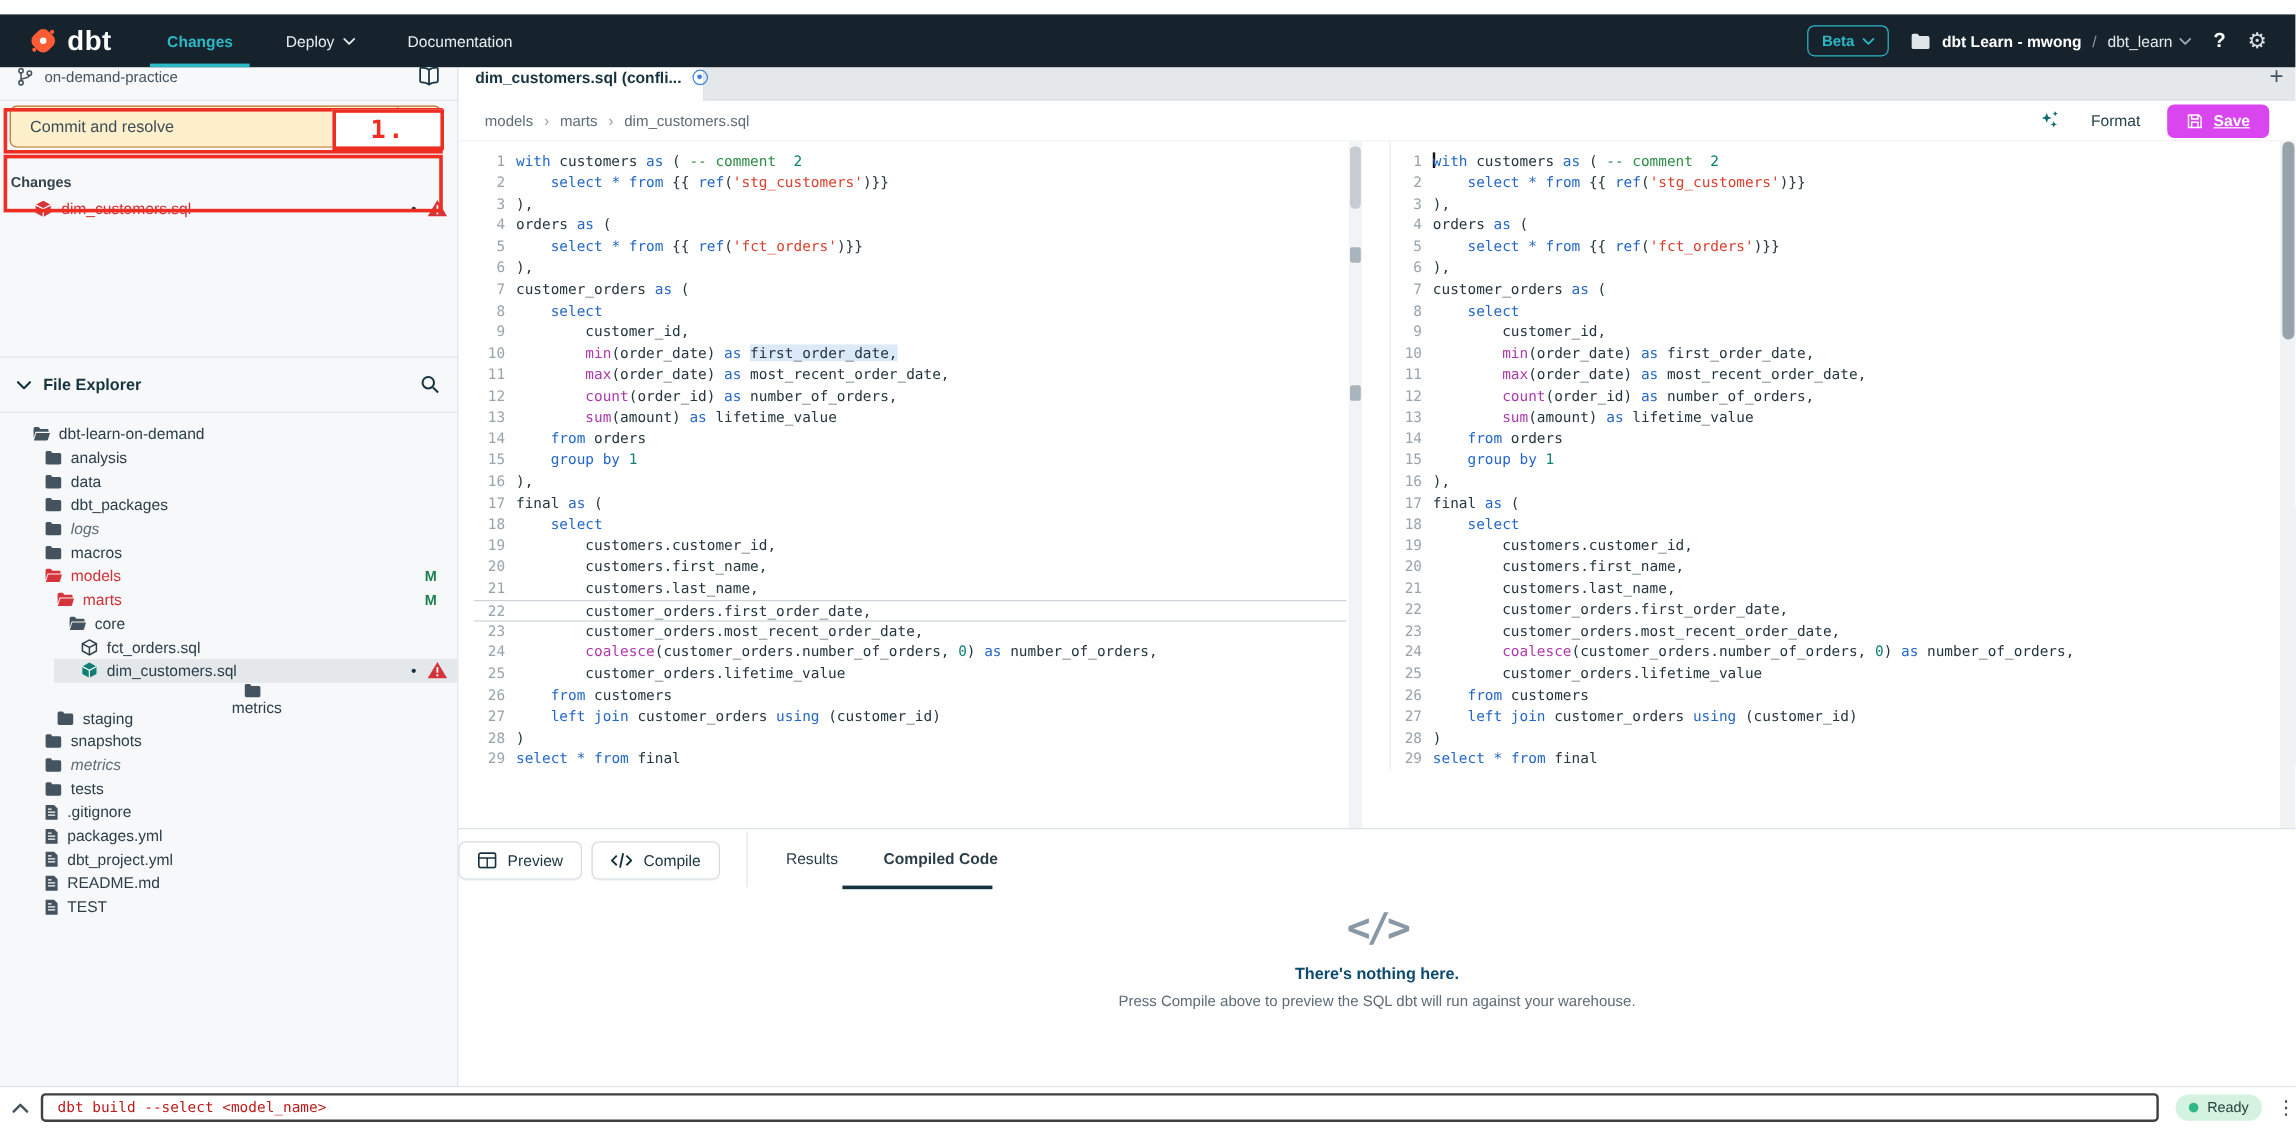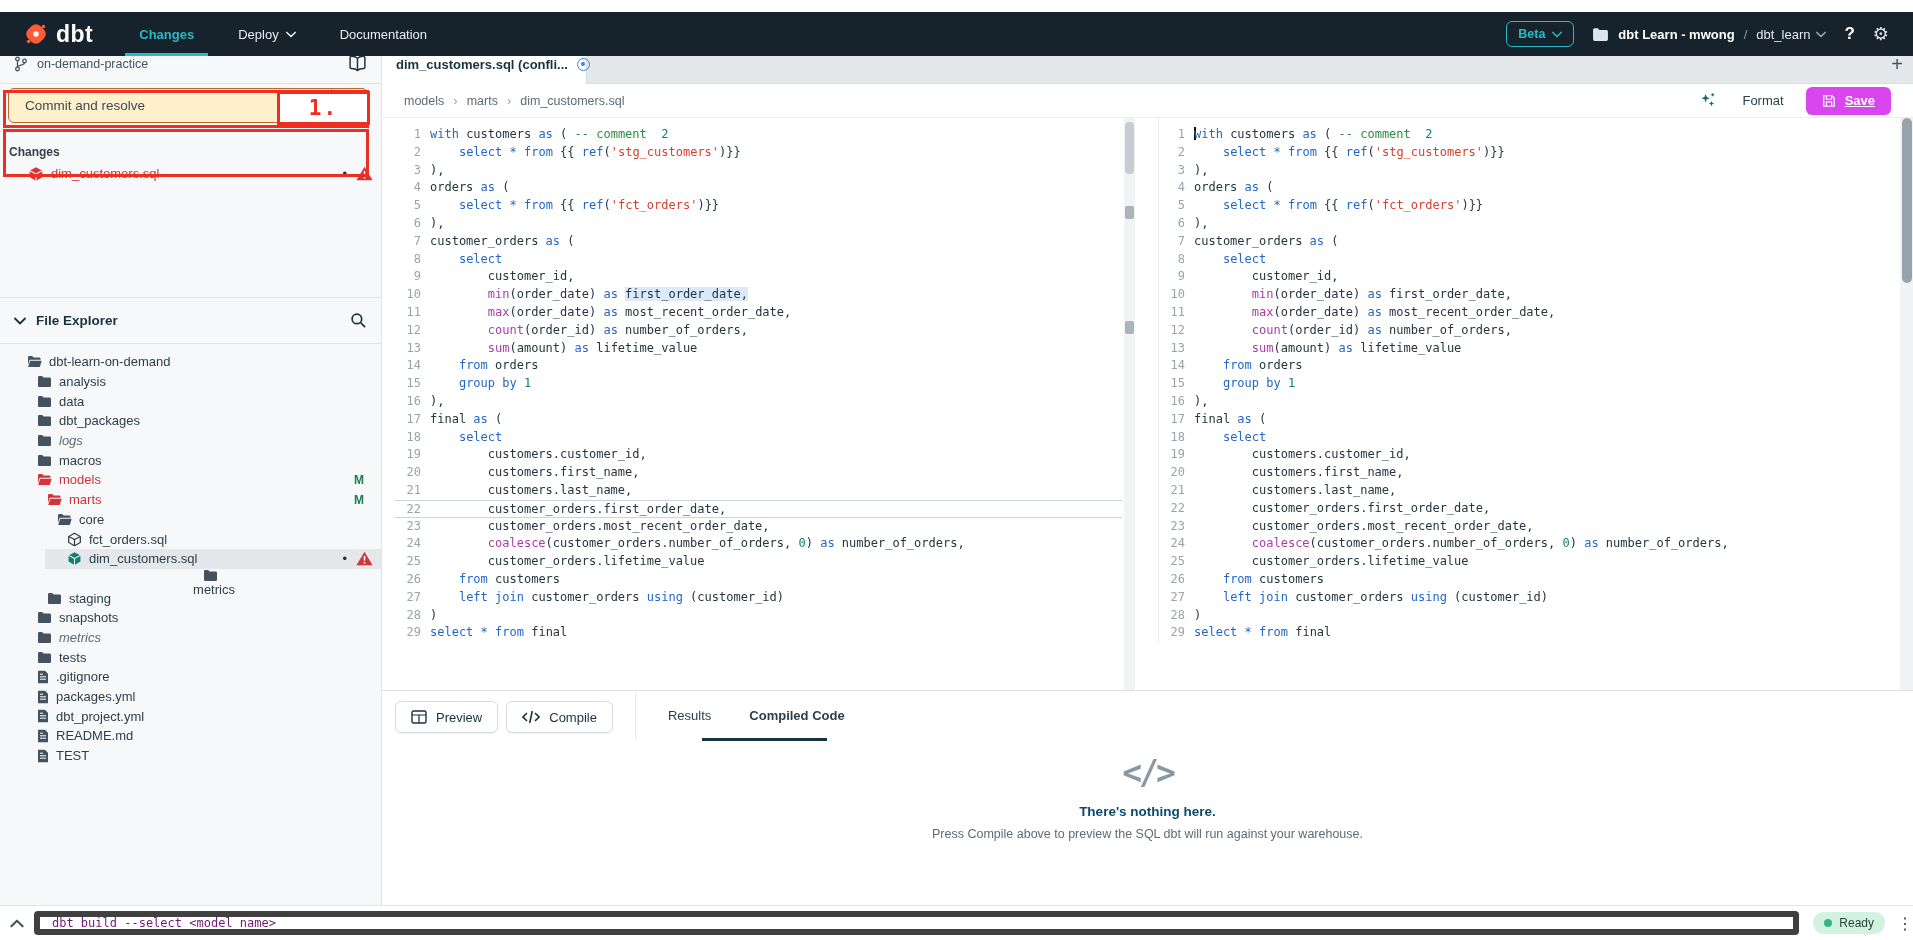--- a/index.html
+++ b/index.html
@@ -89,36 +89,36 @@
   .vsl-thumb { position:absolute; left:1px; top:4px; width:9px; height:52px; background:#c6ccd2; border-radius:4px; }
   .vsl-mark1 { position:absolute; left:1px; top:88px; width:9px; height:13px; background:#aab4bc; border-radius:2px; }
   .vsl-mark2 { position:absolute; left:1px; top:203px; width:9px; height:13px; background:#aab4bc; border-radius:2px; }
   .vscroll-right { position:absolute; left:1518px; top:0; width:13px; height:572px; background:#f0f2f3; }
   .vsr-thumb { position:absolute; left:1.5px; top:0; width:10px; height:165px; background:#97a2ab; border-radius:5px; }
 
   
   .bottom-panel { position:absolute; left:382px; top:690px; width:1531px; height:215px; background:#fff; border-top:1px solid #dde1e5; }
   .bp-header { height:50px; display:flex; align-items:flex-start; position:relative; }
   .bp-btn { margin-top:10px; height:32px; background:#fff; border:1px solid #d6dbdf; border-radius:6px; display:flex; align-items:center; gap:9px; padding:0 15px; font-size:13px; color:#17333f; cursor:pointer; box-shadow:0 1px 1px rgba(0,0,0,.04); font-family:inherit; }
-  .bp-btn.first { margin-left:13px; }
+  .bp-btn.first { }
   .bp-btn + .bp-btn { margin-left:8px; }
   .bp-divider { width:1px; height:46px; background:#e4e7ea; margin:2px 0 0 22px; }
   .bp-tab { font-size:13px; color:#2c3e4a; margin-top:17px; cursor:pointer; }
   .bp-tab.t1 { margin-left:32px; }
   .bp-tab.t2 { margin-left:38px; font-weight:bold; }
   .bp-underline { position:absolute; left:320px; top:47px; width:125px; height:3px; background:#17333f; }
   .empty { position:absolute; left:0; right:0; top:62px; text-align:center; }
   .empty .eicon { font-family:"DejaVu Sans Mono",monospace; font-size:33px; font-weight:bold; color:#8898a4; letter-spacing:-3px; }
   .empty .etitle { margin-top:12px; font-size:13.5px; font-weight:bold; color:#0c4a6e; }
   .empty .esub { margin-top:8px; font-size:12.5px; color:#5d6c77; }
 
   
   .status-bar { position:absolute; left:0; top:905px; width:1913px; height:35px; background:#fff; border-top:1px solid #e1e4e8; display:flex; align-items:center; z-index:15; }
   .sb-chev { margin-left:10px; color:#44535e; cursor:pointer; transform:rotate(180deg); }
-  .cmd-input { margin-left:10px; width:1770px; height:24px; border:6px solid #404040; border-radius:4px; display:flex; align-items:center; padding-left:12px; font-family:"DejaVu Sans Mono",monospace; font-size:12px; color:#701a75; cursor:text; background:#fff; }
+  .cmd-input { margin-left:10px; width:1770px; height:24px; border:2px solid #404040; border-radius:4px; display:flex; align-items:center; padding-left:12px; font-family:"DejaVu Sans Mono",monospace; font-size:12px; color:#b91c1c; cursor:text; background:#fff; }
   .ready-pill { margin-left:14px; background:#d3f3e0; border-radius:11px; height:22px; display:flex; align-items:center; gap:7px; padding:0 11px; font-size:12px; color:#23433a; cursor:pointer; }
   .ready-dot { width:8px; height:8px; border-radius:50%; background:#2eb888; }
   .kebab { margin-left:12px; font-size:16px; color:#35444e; cursor:pointer; letter-spacing:0; }
 </style>
 </head>
 <body>
 
 <div class="navbar">
   <div class="logo">
     <svg width="28" height="28" viewBox="0 0 32 32">

